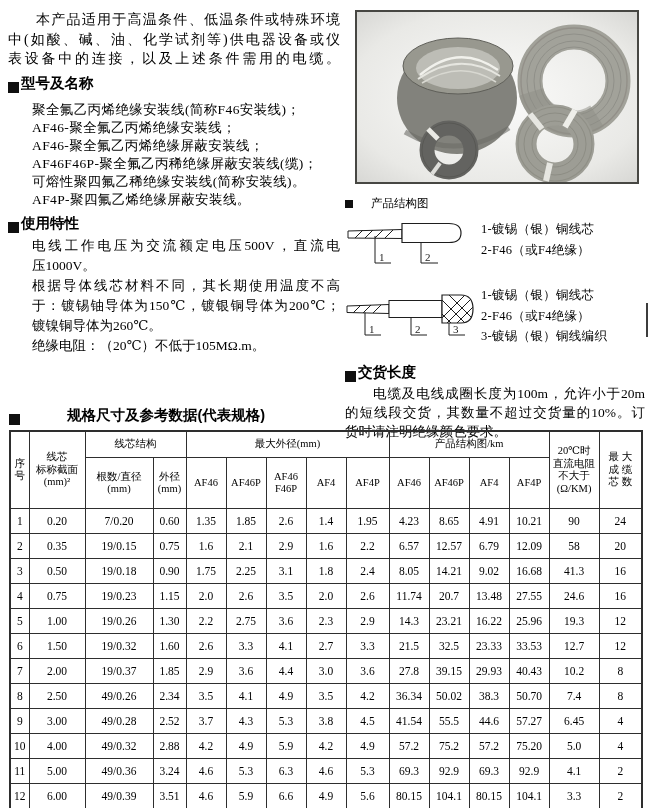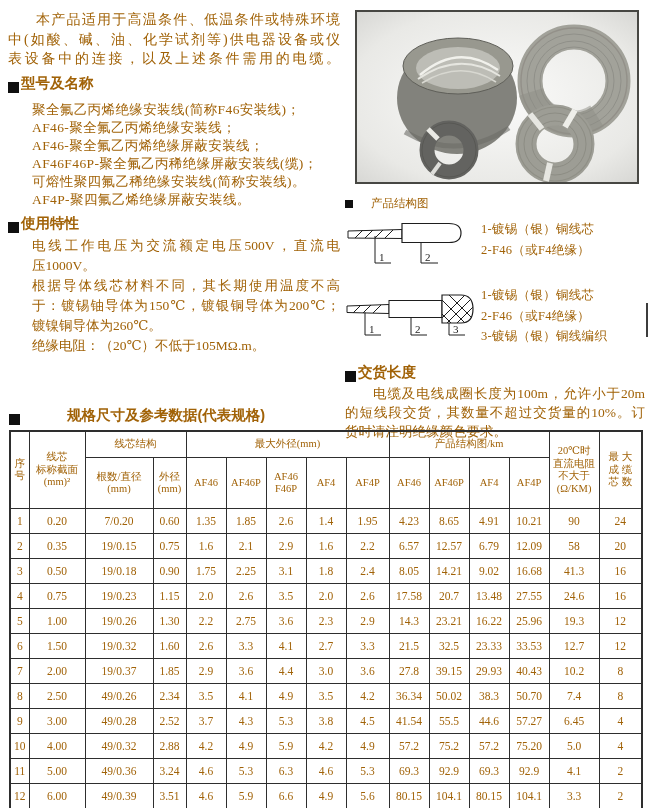--- a/index.html
+++ b/index.html
@@ -1,18 +1,18 @@
 <!DOCTYPE html>
 <html><head>
 <meta charset="utf-8">
 <style>
   html,body { margin:0; padding:0; background:#ffffff; }
   .page {
     position:relative; width:650px; height:808px; background:#fff;
-    font-family:"Liberation Serif","DejaVu Serif",serif; color:#a16207; overflow:hidden;
+    font-family:"Liberation Serif","DejaVu Serif",serif; color:#000000; overflow:hidden;
   }
   
   .left-col { position:absolute; left:8px; top:10px; width:332px; }
   .line { font-size:14px; line-height:19.5px; white-space:nowrap; }
   .j { text-align:justify; text-align-last:justify; white-space:normal; }
   .ind { text-indent:28px; }
   .sec-title {
     display:flex; align-items:flex-end; gap:2px; margin-top:5px;
     font-family:"Liberation Sans","DejaVu Sans",sans-serif; font-weight:bold; font-size:14.5px;
   }
@@ -344,21 +344,21 @@
           <tr>
             <td>4</td>
             <td>0.75</td>
             <td>19/0.23</td>
             <td>1.15</td>
             <td>2.0</td>
             <td>2.6</td>
             <td>3.5</td>
             <td>2.0</td>
             <td>2.6</td>
-            <td>17.58</td>
+            <td>11.74</td>
             <td>20.7</td>
             <td>13.48</td>
             <td>27.55</td>
             <td>24.6</td>
             <td>16</td>
           </tr>
           <tr>
             <td>5</td>
             <td>1.00</td>
             <td>19/0.26</td>

